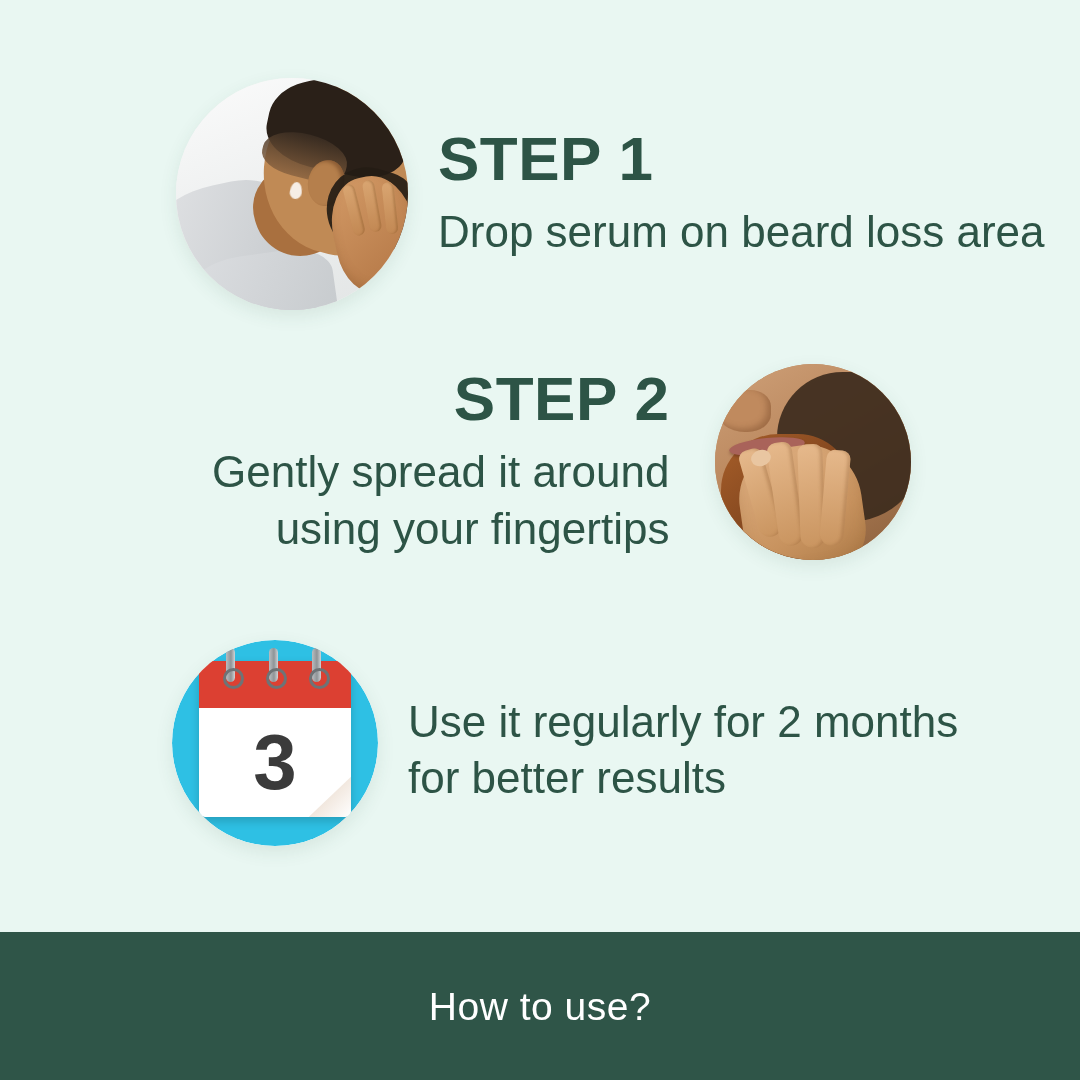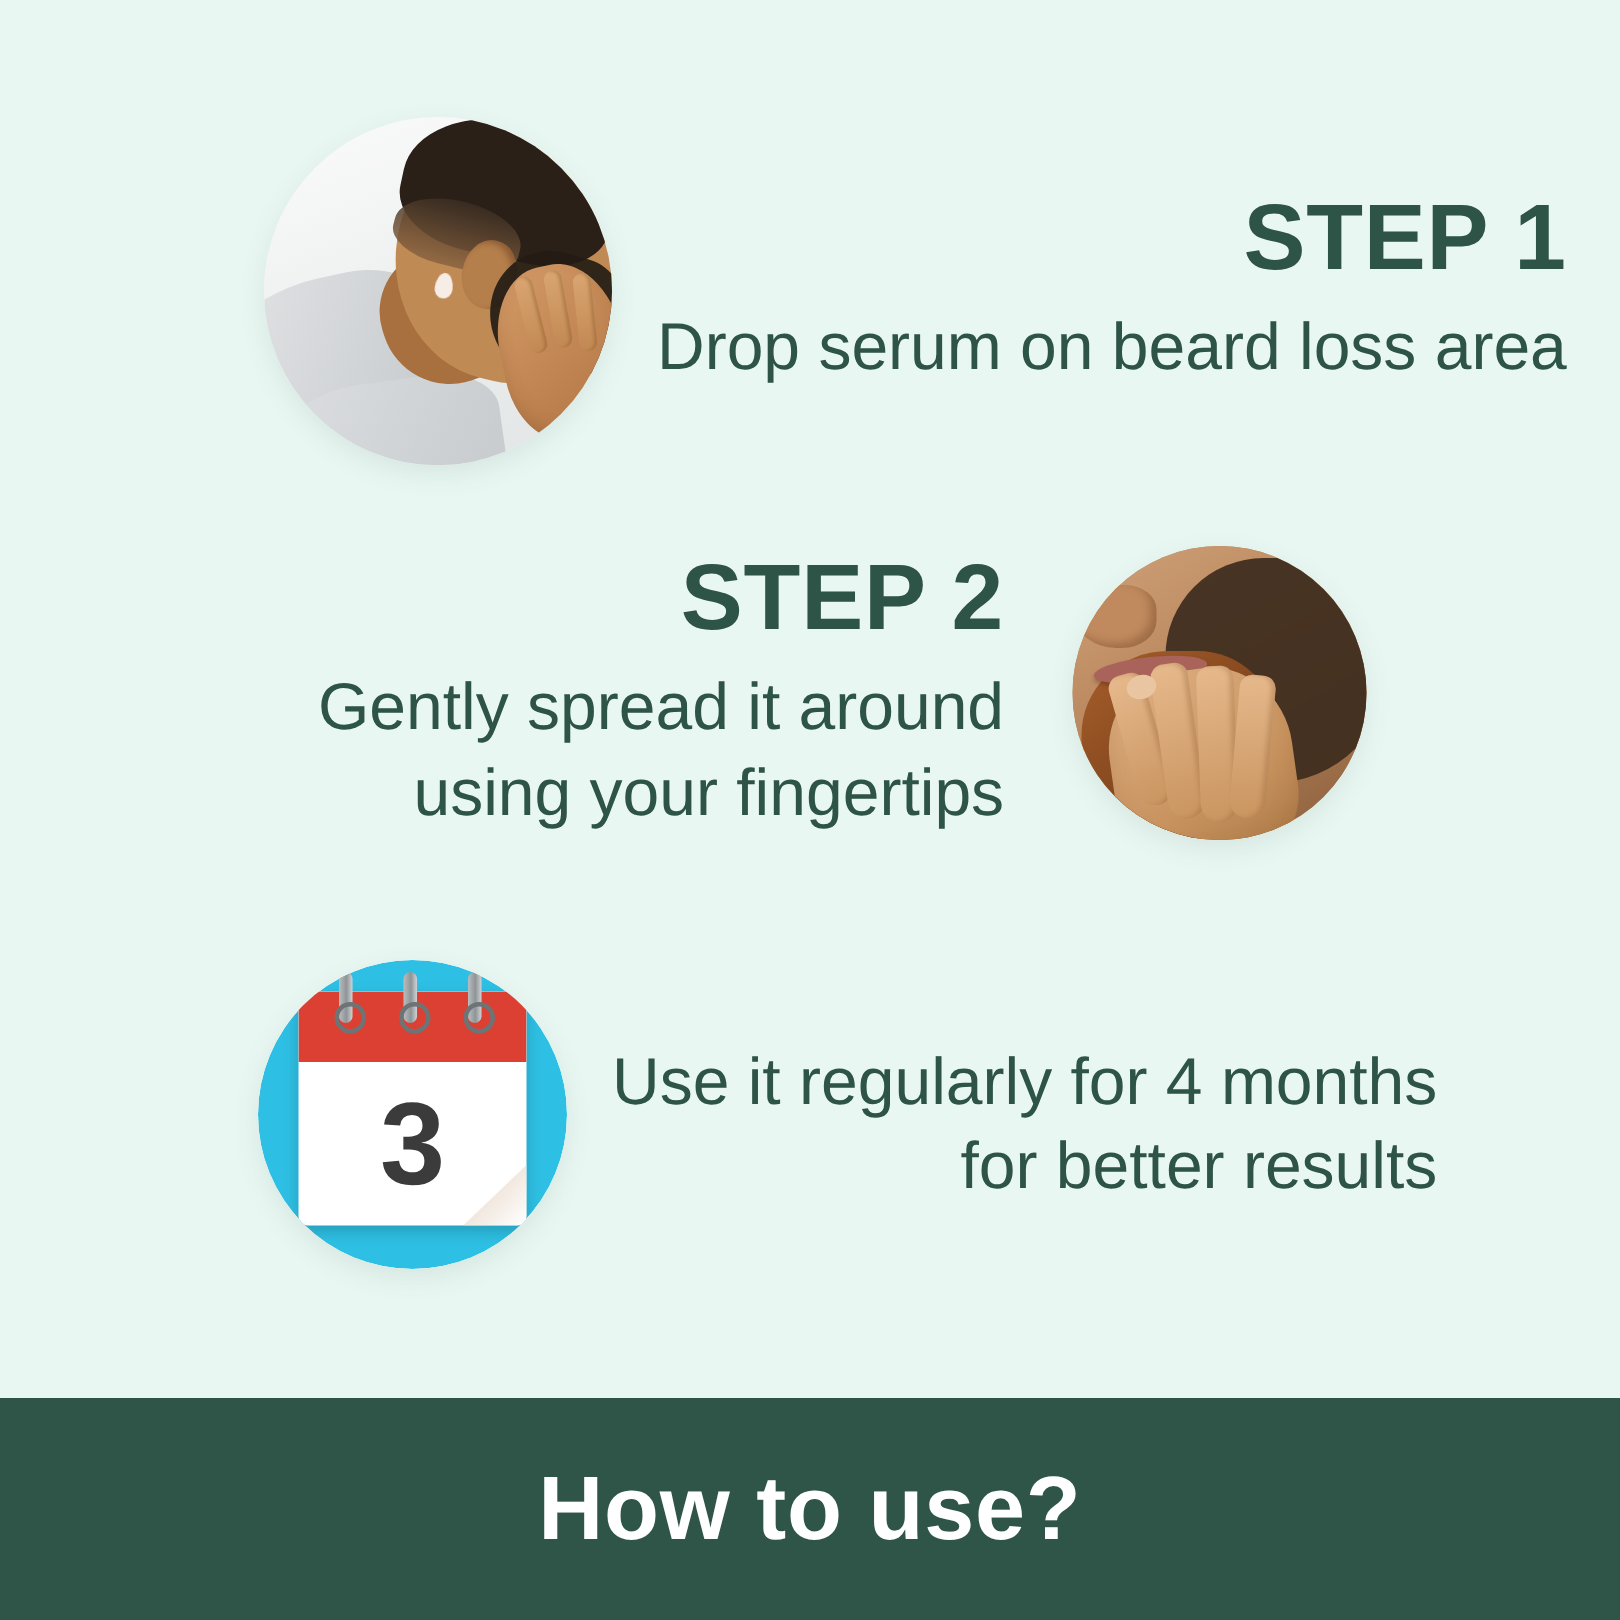--- a/index.html
+++ b/index.html
@@ -52,21 +52,21 @@
     overflow: hidden;
     flex: 0 0 auto;
     box-shadow: 0 6px 18px rgba(45,84,70,0.10);
   }
 
   .row-1 .media { margin-right: 30px; }
   .row-2 .media { margin-left: 46px; width: 196px; height: 196px; }
   .row-3 .media { margin-right: 30px; width: 206px; height: 206px; }
 
   .copy { flex: 0 0 auto; }
-  .row-1 .copy, .row-3 .copy { text-align: right; }
+  .row-1 .copy, .row-3 .copy { text-align: left; }
   .row-2 .copy { text-align: right; }
 
   .step-title {
     font-size: 62px;
     font-weight: 700;
     letter-spacing: 0.5px;
     color: #2d5446;
     line-height: 1.02;
     white-space: nowrap;
   }
@@ -88,22 +88,22 @@
     width: 1080px;
     height: 148px;
     background: #2f5548;
     display: flex;
     align-items: center;
     justify-content: center;
   }
 
   .footer-title {
     color: #ffffff;
-    font-size: 60px;
-    font-weight: 700;
+    font-size: 39px;
+    font-weight: 400;
     letter-spacing: 0.5px;
     line-height: 1;
   }
 
   
   .photo1 { background: #f3f4f4; }
   .p1-wall {
     position: absolute; inset: 0;
     background: linear-gradient(160deg,#fbfbfb 0%,#eceeee 55%,#e2e5e5 100%);
   }
@@ -373,21 +373,21 @@
         <span class="cal-ring cal-r1"></span>
         <span class="cal-ring cal-r2"></span>
         <span class="cal-ring cal-r3"></span>
         <span class="cal-body">
           <span class="cal-header"></span>
           <span class="cal-day">3</span>
           <span class="cal-corner"></span>
         </span>
       </div>
       <div class="copy">
-        <div class="step-desc">Use it regularly for 4 months
+        <div class="step-desc">Use it regularly for 2 months
 for better results</div>
       </div>
     </div>
 
   </div>
 
   <div class="footer">
     <div class="footer-title">How to use?</div>
   </div>
 

